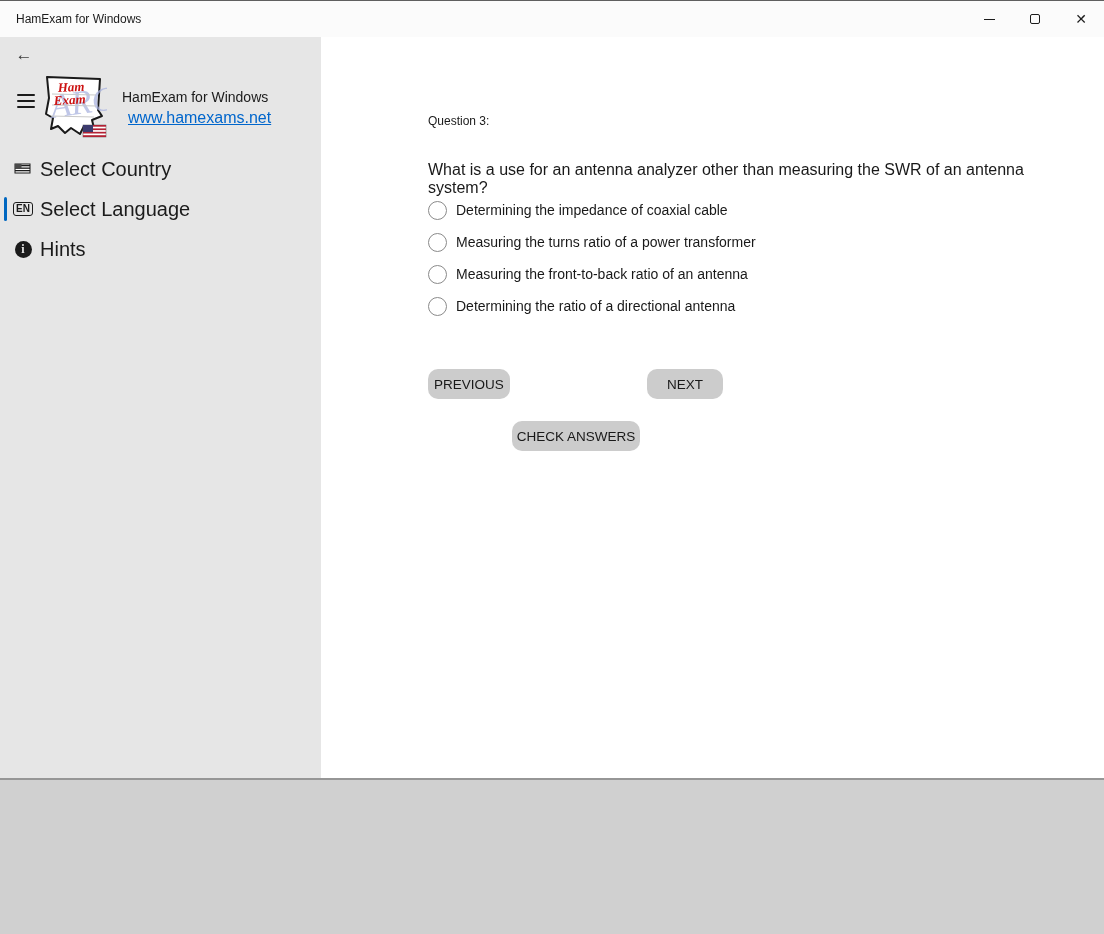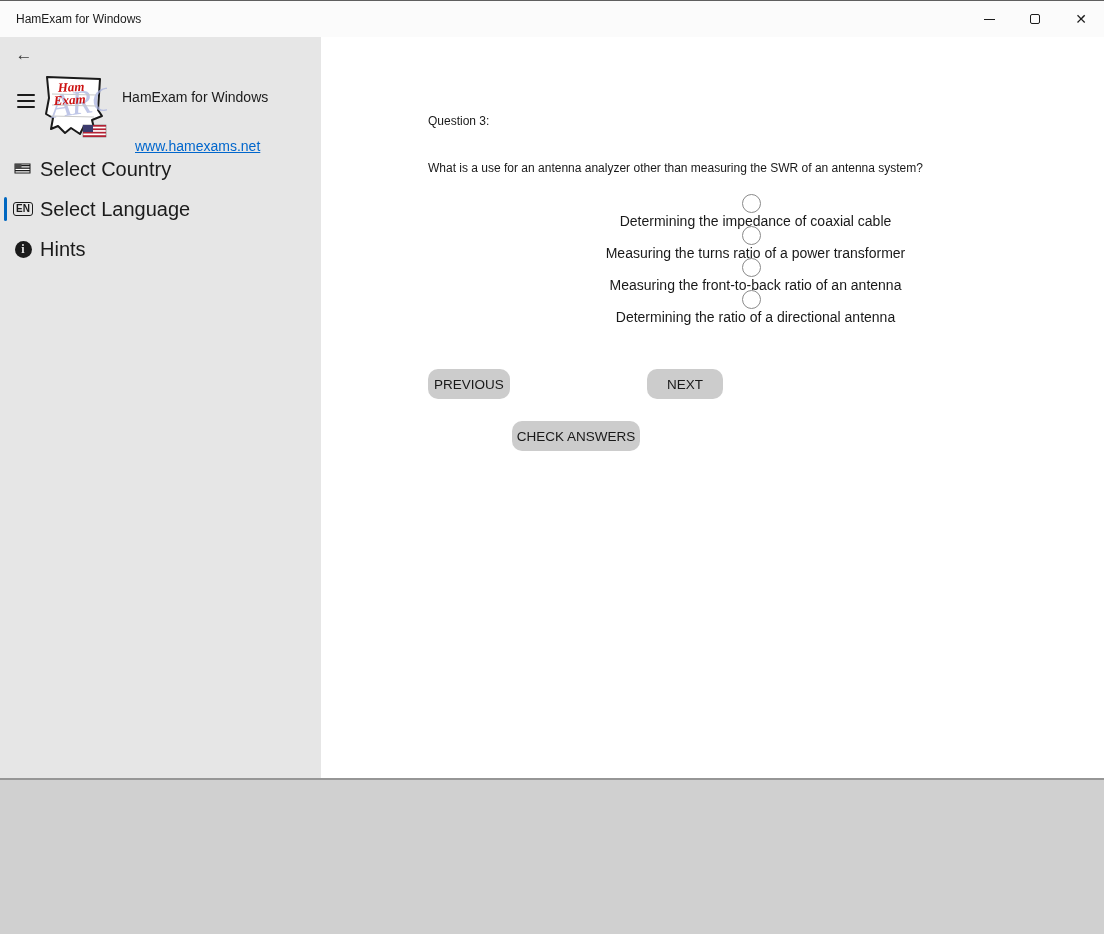--- a/index.html
+++ b/index.html
@@ -56,22 +56,22 @@
   .logo {
     position: absolute; left: 40px; top: 37px; width: 67px; height: 64px;
   }
   .logo svg { display: block; }
 
   .app-title {
     position: absolute; left: 122px; top: 52px;
     font-size: 14px; color: #1b1b1b; white-space: nowrap;
   }
   .app-link {
-    position: absolute; left: 135px; top: 72px;
-    font-size: 14px; color: #0066cc; text-decoration: underline; white-space: nowrap; margin-top: 29px;
+    position: absolute; left: 128px; top: 72px;
+    font-size: 16px; color: #0066cc; text-decoration: underline; white-space: nowrap;
   }
 
   .nav { position: absolute; left: 0; top: 112px; right: 0; }
   .nav-item {
     position: relative; height: 40px;
     display: flex; align-items: center;
     cursor: default;
   }
   .nav-item .sel-bar {
     position: absolute; left: 4px; top: 8px; bottom: 8px; width: 3px;
@@ -101,25 +101,25 @@
   .main {
     position: absolute; top: 36px; left: 321px; right: 0; bottom: 0;
     background: #ffffff;
   }
   .question-label {
     position: absolute; left: 107px; top: 77px;
     font-size: 12px; color: #191919;
   }
   .question-text {
     position: absolute; left: 107px; top: 124px; right: 30px;
-    font-size: 12px; color: #191919;
+    font-size: 16px; color: #191919;
   }
   .options { position: absolute; left: 107px; top: 157px; right: 30px; }
   .option-row {
-    display: flex; align-items: center; height: 32px; cursor: default; flex-direction: column;
+    display: flex; align-items: center; height: 32px; cursor: default;
   }
   .radio {
     width: 19px; height: 19px; border-radius: 50%;
     border: 1px solid #8a8a8a; background: #ffffff;
     flex: 0 0 auto;
   }
   .option-label { margin-left: 9px; font-size: 14px; color: #191919; }
 
   .btn {
     position: absolute; height: 30px;

